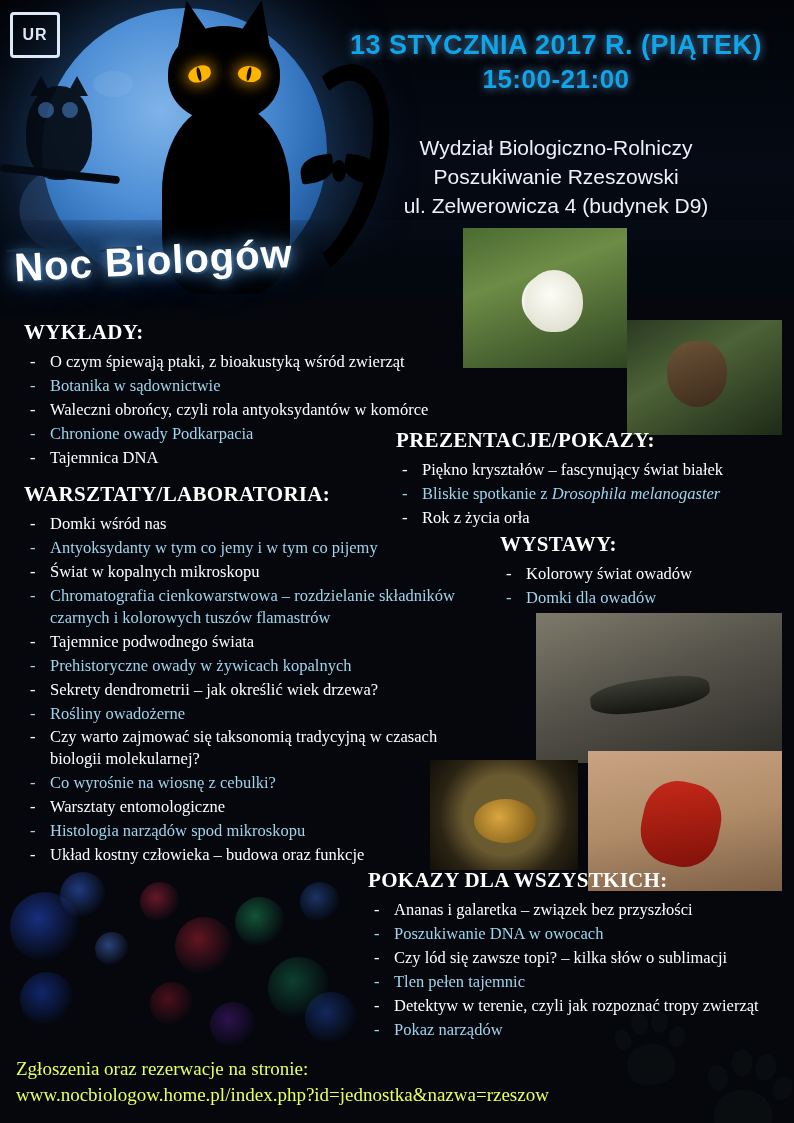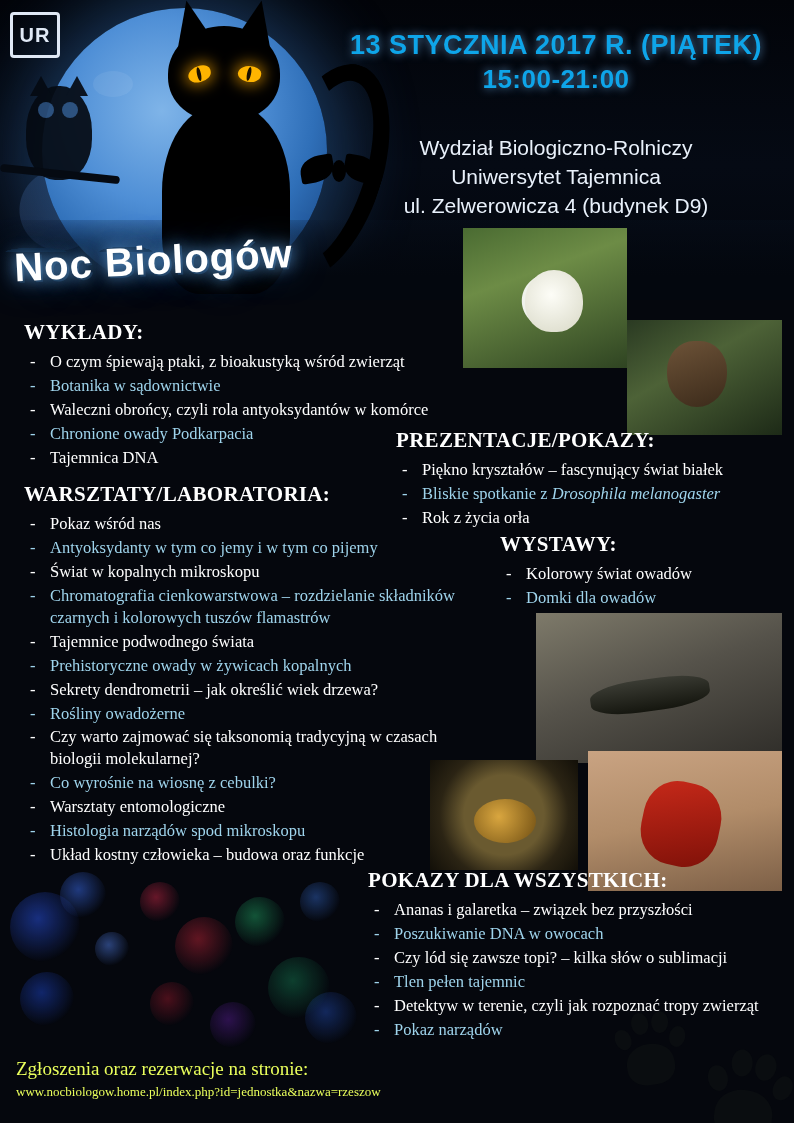--- a/index.html
+++ b/index.html
@@ -54,21 +54,21 @@
   
   .bat{position:absolute;left:300px;top:150px;width:78px;height:40px;}
   .bat-body{position:absolute;left:32px;top:10px;width:14px;height:22px;background:#000;border-radius:50%;}
   .wing{position:absolute;top:6px;width:34px;height:26px;background:#000;}
   .wing.l{left:0;border-radius:60% 10% 60% 10%;transform:rotate(-10deg);}
   .wing.r{left:44px;border-radius:10% 60% 10% 60%;transform:rotate(10deg);}
 
   
   .ur-logo{position:absolute;left:10px;top:12px;width:44px;height:40px;border:3px solid #dfe8f5;border-radius:4px;
            display:flex;align-items:center;justify-content:center;font-family:"Liberation Sans",sans-serif;
-           font-weight:bold;font-size:20px;letter-spacing:1px;color:#dfe8f5;}
+           font-weight:bold;font-size:16px;letter-spacing:1px;color:#dfe8f5;}
 
   
   .logotype{position:absolute;left:14px;top:236px;width:360px;font-family:"Liberation Sans",sans-serif;
             font-size:40px;font-weight:bold;letter-spacing:1px;color:#ffffff;
             text-shadow:0 0 16px rgba(120,190,255,.85), 0 0 34px rgba(60,140,230,.6), 2px 2px 0 #123;
             transform:rotate(-3deg);}
 
   
   .date{position:absolute;left:330px;top:28px;width:452px;text-align:center;
         font-family:"Liberation Sans",sans-serif;font-weight:bold;font-size:27px;line-height:1.28;
@@ -124,21 +124,21 @@
   .s-wyklady{left:24px;top:320px;width:420px;}
   .s-warsztaty{left:24px;top:482px;width:460px;}
   .s-prezentacje{left:396px;top:428px;width:392px;}
   .s-wystawy{left:500px;top:532px;width:292px;}
   .s-pokazy{left:368px;top:868px;width:420px;}
 
   
   .footer{position:absolute;left:0;top:1056px;width:794px;height:67px;
           font-family:Liberation Serif, serif;color:#eaff5c;}
   .footer .l1{position:absolute;left:16px;top:2px;font-size:19px;}
-  .footer .l2{position:absolute;left:16px;top:28px;font-size:13px;}
+  .footer .l2{position:absolute;left:16px;top:28px;font-size:19px;}
 </style>
 </head>
 <body>
 
 <div class="poster">
 
   <div class="hero">
     <div class="moon"></div>
     <div class="ground"></div>
     <div class="grass"></div>
@@ -171,21 +171,21 @@
 
   <div class="logotype">Noc Biologów</div>
 
   <div class="date">
     <div>13 STYCZNIA 2017 R. (PIĄTEK)</div>
     <div class="l2">15:00-21:00</div>
   </div>
 
   <div class="venue">
     <div>Wydział Biologiczno-Rolniczy</div>
-    <div>Uniwersytet Tajemnica</div>
+    <div>Poszukiwanie Rzeszowski</div>
     <div>ul. Zelwerowicza 4 (budynek D9)</div>
   </div>
 
   <div class="photo ph-chick"></div>
   <div class="photo ph-eagle"></div>
   <div class="photo ph-beetle"></div>
   <div class="photo ph-fly"></div>
   <div class="photo ph-redbug"></div>
 
   <div class="cells">
@@ -225,21 +225,21 @@
         <li class="c-blue"><span class="dash">-</span><span>Botanika w sądownictwie</span></li>
         <li class="c-white"><span class="dash">-</span><span>Waleczni obrońcy, czyli rola antyoksydantów w komórce</span></li>
         <li class="c-blue"><span class="dash">-</span><span>Chronione owady Podkarpacia</span></li>
         <li class="c-white"><span class="dash">-</span><span>Tajemnica DNA</span></li>
       </ul>
   </div>
 
   <div class="sec s-warsztaty">
     <h2>WARSZTATY/LABORATORIA:</h2>
     <ul class="items">
-        <li class="c-white"><span class="dash">-</span><span>Pokaz wśród nas</span></li>
+        <li class="c-white"><span class="dash">-</span><span>Domki wśród nas</span></li>
         <li class="c-blue"><span class="dash">-</span><span>Antyoksydanty w tym co jemy i w tym co pijemy</span></li>
         <li class="c-white"><span class="dash">-</span><span>Świat w kopalnych mikroskopu</span></li>
         <li class="c-blue"><span class="dash">-</span><span>Chromatografia cienkowarstwowa – rozdzielanie składników czarnych i kolorowych tuszów flamastrów</span></li>
         <li class="c-white"><span class="dash">-</span><span>Tajemnice podwodnego świata</span></li>
         <li class="c-blue"><span class="dash">-</span><span>Prehistoryczne owady w żywicach kopalnych</span></li>
         <li class="c-white"><span class="dash">-</span><span>Sekrety dendrometrii – jak określić wiek drzewa?</span></li>
         <li class="c-blue"><span class="dash">-</span><span>Rośliny owadożerne</span></li>
         <li class="c-white"><span class="dash">-</span><span>Czy warto zajmować się taksonomią tradycyjną w czasach biologii molekularnej?</span></li>
         <li class="c-blue"><span class="dash">-</span><span>Co wyrośnie na wiosnę z cebulki?</span></li>
         <li class="c-white"><span class="dash">-</span><span>Warsztaty entomologiczne</span></li>

